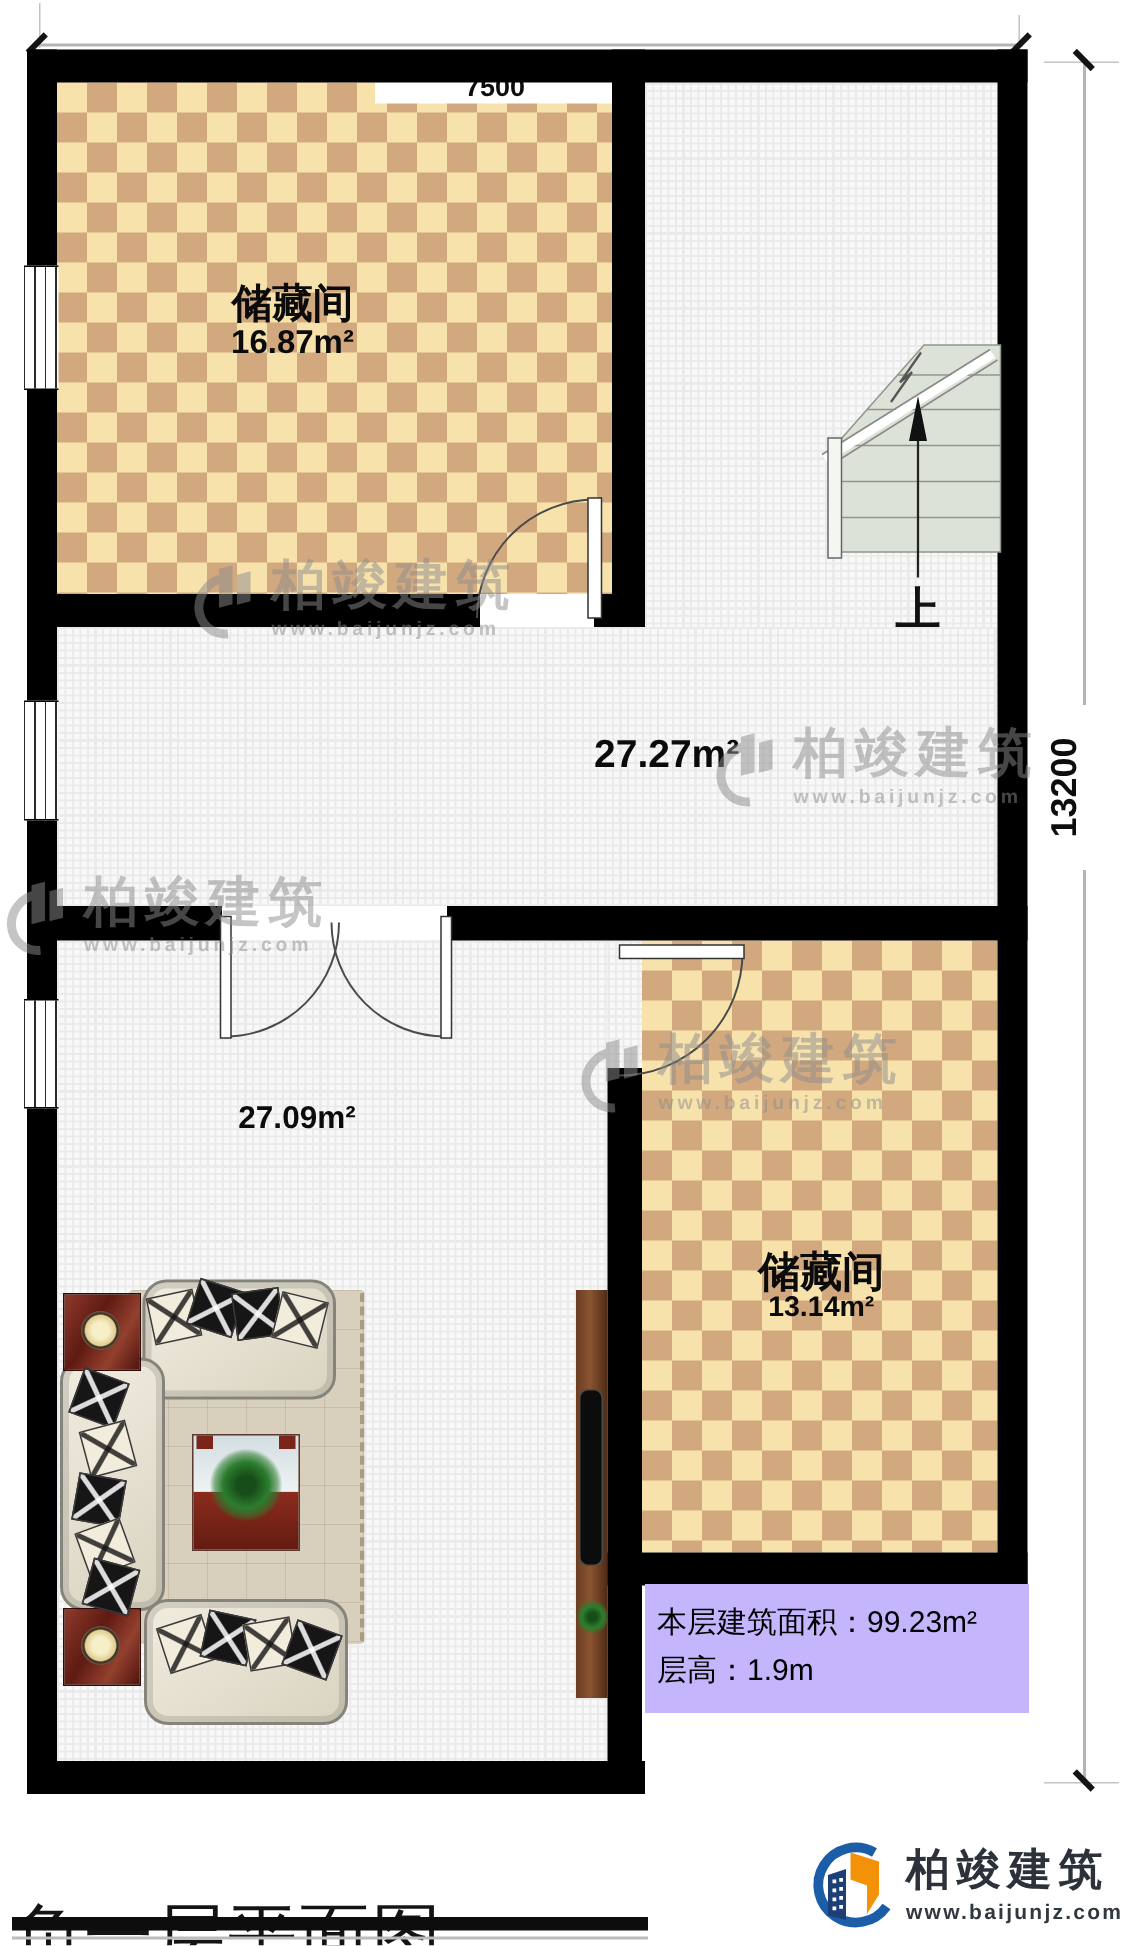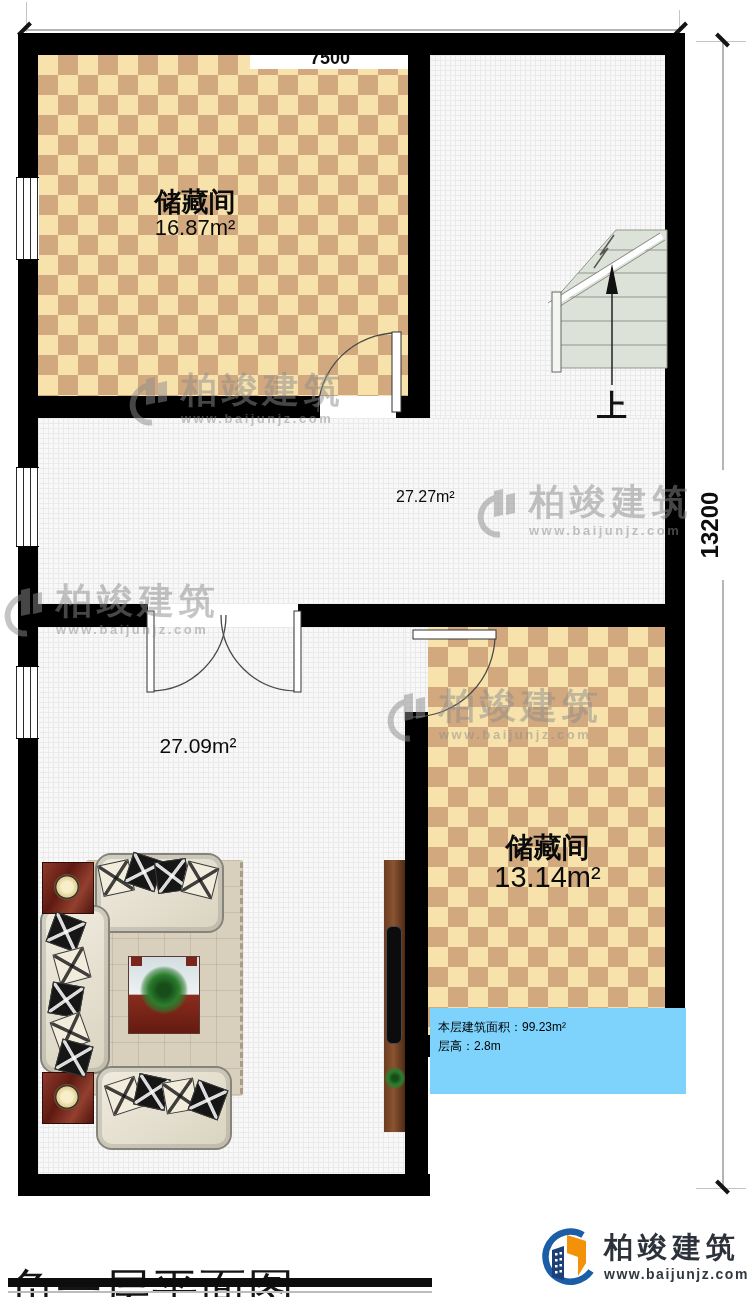--- a/index.html
+++ b/index.html
@@ -22,21 +22,21 @@
   .window{background:#fff;z-index:31;
           background-image:repeating-linear-gradient(90deg,#2a2a2a 0 1px, transparent 1px 7px);
           border-top:1px solid #000;border-bottom:1px solid #000;}
 
   
   .overlay{z-index:40;pointer-events:none;}
 
   
   .room-label{z-index:50;text-align:center;color:#0b0b0b;line-height:1.05;}
   .room-name{font-weight:bold;}
-  .room-area{font-weight:normal;}
+  .room-area{font-weight:bold;}
   .up-label{z-index:50;font-weight:bold;color:#111;}
 
   
   .dim-line{background:#b5b5b5;z-index:20;}
   .dim-ext{background:#c4c4c4;z-index:20;}
   .tick{width:17px;height:4px;background:#141414;z-index:21;}
   .tick-f{transform:rotate(-45deg);}
   .tick-b{transform:rotate(45deg);}
   .dim-label{font-weight:bold;color:#0d0d0d;z-index:22;background:#fff;text-align:center;}
 
@@ -71,22 +71,22 @@
                 background:linear-gradient(#d3dde1 0,#eef3f4 49%,#8a2c1e 50%,#641b10 100%);}
   .ct-corner{position:absolute;width:11px;height:9px;background:#7a241a;top:0;}
   .plant{border-radius:50%;z-index:5;
          background:radial-gradient(circle,#174d18 0 18%,#2c7d2e 45%,rgba(44,125,46,.55) 62%,rgba(0,0,0,0) 72%);}
   .tv-cabinet{left:384px;top:860px;width:21px;height:272px;z-index:3;
               background:linear-gradient(90deg,#6b3d22,#8a5430 45%,#4e2a16);}
   .tv{left:386px;top:926px;width:14px;height:116px;background:#0c0c0c;border:1px solid #4a4a4a;
       border-radius:6px;z-index:4;}
 
   
-  .info-box{left:430px;top:1008px;width:256px;height:86px;background:#7dd3fc;z-index:55;
-            font-size:12px;color:#000;padding:10px 0 0 8px;line-height:1.6;box-sizing:border-box;}
+  .info-box{left:430px;top:1056px;width:256px;height:86px;background:#c4b5fd;z-index:55;
+            font-size:20px;color:#000;padding:10px 0 0 8px;line-height:1.6;box-sizing:border-box;}
   .title-row{left:8px;top:1213px;display:flex;align-items:baseline;gap:22px;z-index:55;color:#141414;}
   .title-main{font-size:46px;letter-spacing:2px;margin-top:47px;}
   .title-scale{font-size:44px;letter-spacing:3px;}
   .title-underline{left:8px;top:1278px;width:424px;height:9px;background:#0d0d0d;z-index:55;}
   .title-underline2{left:8px;top:1291px;width:424px;height:2px;background:#bcbcbc;z-index:55;}
   .logo{left:540px;top:1226px;display:flex;align-items:center;gap:8px;z-index:55;}
   .logo-name{font-size:29px;font-weight:bold;letter-spacing:5px;color:#2c313a;line-height:1;white-space:nowrap;}
   .logo-url{font-size:14px;font-weight:bold;letter-spacing:1.5px;color:#32383f;margin-top:4px;white-space:nowrap;}
 </style>
 </head>
@@ -180,27 +180,27 @@
     <rect x="294" y="611" width="7" height="81" fill="#fff" stroke="#333" stroke-width="1"></rect>
 
     <path d="M495,635 A82,82 0 0 1 413,717" fill="none" stroke="#4a4a4a" stroke-width="1.3"></path>
     <rect x="413" y="630" width="83" height="9" fill="#fff" stroke="#333" stroke-width="1"></rect>
   </svg>
 
   <div class="abs room-label" style="left:120px;top:188px;width:150px;">
     <div class="room-name" style="font-size:27px;">储藏间</div>
     <div class="room-area" style="font-size:22px;">16.87m²</div>
   </div>
-  <div class="abs room-label room-area" style="left:396px;top:489px;font-size:16px;">27.27m²</div>
+  <div class="abs room-label room-area" style="left:396px;top:489px;font-size:26px;">27.27m²</div>
   <div class="abs room-label" style="left:118px;top:735px;width:160px;">
     <div class="room-area" style="font-size:21px;">27.09m²</div>
   </div>
   <div class="abs room-label" style="left:430px;top:833px;width:235px;">
     <div class="room-name" style="font-size:28px;">储藏间</div>
-    <div class="room-area" style="font-size:29px;">13.14m²</div>
+    <div class="room-area" style="font-size:19px;">13.14m²</div>
   </div>
   <div class="abs up-label" style="left:597px;top:386px;font-size:30px;">上</div>
 
   <div class="abs dim-label" style="left:250px;top:16px;width:160px;font-size:18px;margin-top:32px;">7500</div>
   <div class="abs dim-line" style="left:24px;top:29px;width:658px;height:2px;"></div>
   <div class="abs dim-ext" style="left:26px;top:2px;width:1px;height:30px;"></div>
   <div class="abs dim-ext" style="left:679px;top:10px;width:1px;height:22px;"></div>
   <div class="abs tick tick-f" style="left:16px;top:27px;"></div>
   <div class="abs tick tick-f" style="left:672px;top:27px;"></div>
 
@@ -251,21 +251,21 @@
         <div class="wm-bar2"></div>
       </div>
     <div>
         <div class="wm-text">柏竣建筑</div>
          <div class="wm-url">www.baijunjz.com</div>
       </div>
   </div>
 
   <div class="abs info-box">
     <div>本层建筑面积：99.23m²</div>
-    <div>层高：2.8m</div>
+    <div>层高：1.9m</div>
   </div>
 
   <div class="abs title-row">
     <span class="title-main">负一层平面图</span>
   </div>
   <div class="abs title-underline"></div>
   <div class="abs title-underline2"></div>
 
   <div class="abs logo">
     <svg width="56" height="62" viewBox="0 0 56 62">

